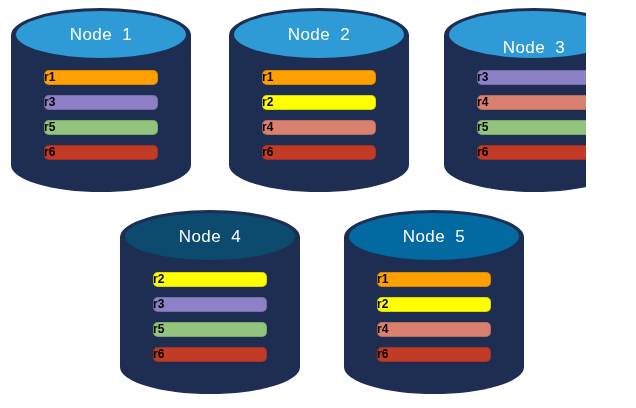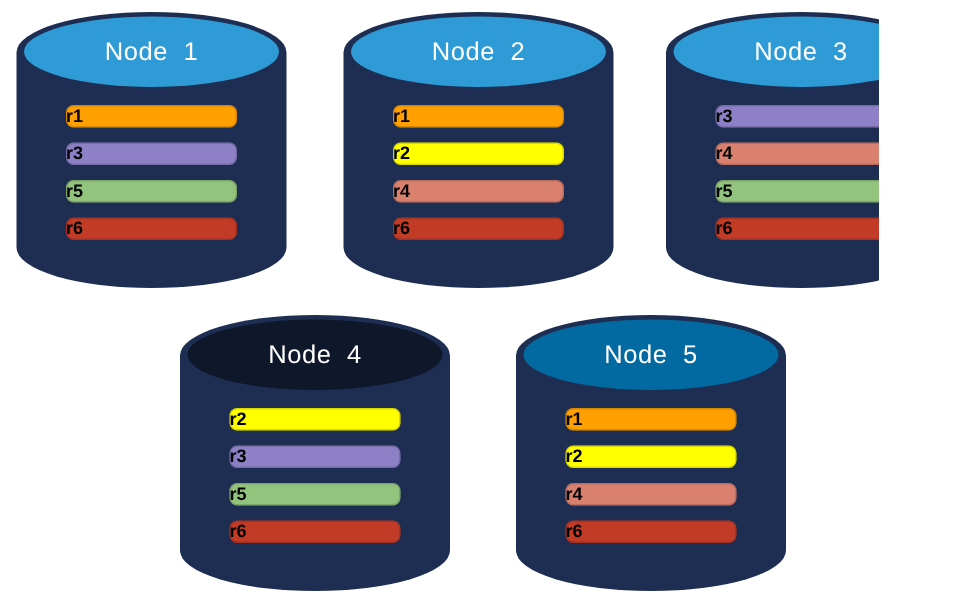--- a/index.html
+++ b/index.html
@@ -94,34 +94,34 @@
     <div class="bars">
       <div class="bar" style="background-color: rgb(255, 160, 0);">r1</div>
       <div class="bar" style="background-color: rgb(255, 255, 0);">r2</div>
       <div class="bar" style="background-color: rgb(217, 128, 111);">r4</div>
       <div class="bar" style="background-color: rgb(194, 59, 39);">r6</div>
     </div>
   </div>
 
   <div class="cyl pos-n3">
     <div class="cyl-body" style="background-color: rgb(30, 46, 82);"></div>
-    <div class="cyl-top" style="background-color: rgb(46, 155, 214);">
+    <div class="cyl-top" style="background-color: rgb(46, 155, 214); align-items: flex-end;">
       <span class="node-label">Node  3</span>
     </div>
     <div class="bars">
       <div class="bar" style="background-color: rgb(142, 128, 198);">r3</div>
       <div class="bar" style="background-color: rgb(217, 128, 111);">r4</div>
       <div class="bar" style="background-color: rgb(147, 196, 125);">r5</div>
       <div class="bar" style="background-color: rgb(194, 59, 39);">r6</div>
     </div>
   </div>
 
   <div class="cyl pos-n4">
     <div class="cyl-body" style="background-color: rgb(30, 46, 82);"></div>
-    <div class="cyl-top" style="background-color: #0f172a; text-align: center;">
+    <div class="cyl-top" style="background-color: #0c4a6e; text-align: center;">
       <span class="node-label">Node  4</span>
     </div>
     <div class="bars">
       <div class="bar" style="background-color: rgb(255, 255, 0);">r2</div>
       <div class="bar" style="background-color: rgb(142, 128, 198);">r3</div>
       <div class="bar" style="background-color: rgb(147, 196, 125);">r5</div>
       <div class="bar" style="background-color: rgb(194, 59, 39);">r6</div>
     </div>
   </div>
 

